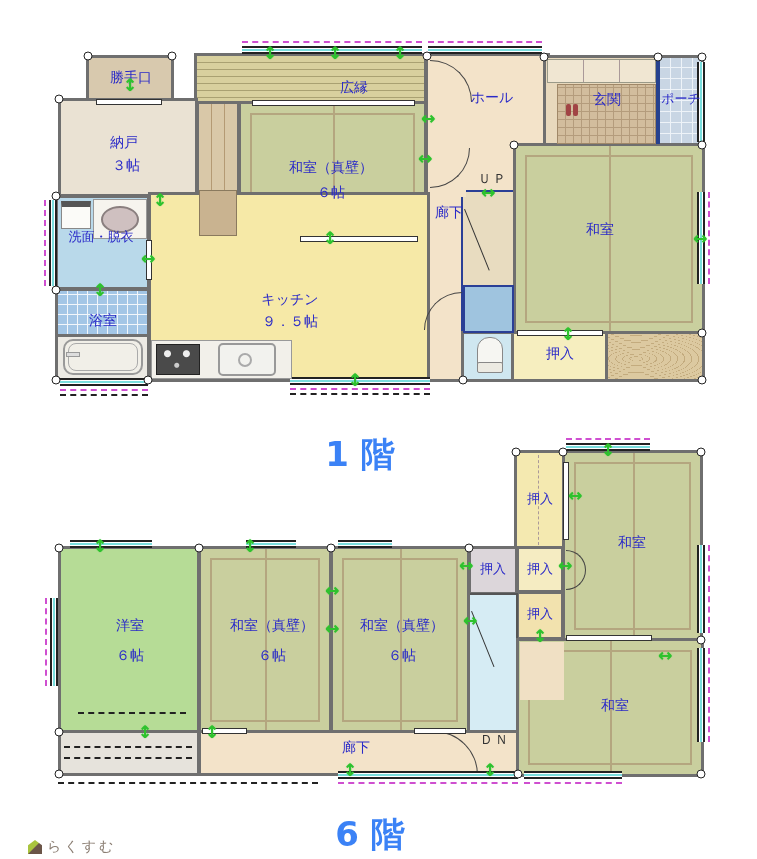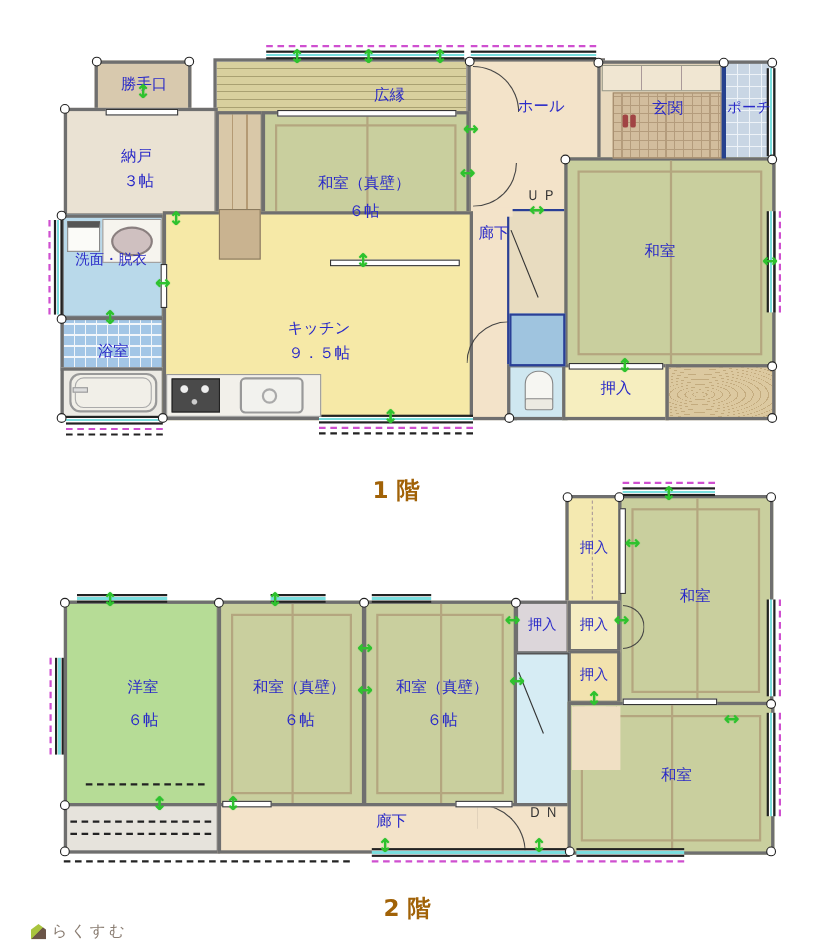--- a/index.html
+++ b/index.html
@@ -7,21 +7,21 @@
           font-family:"DejaVu Sans",sans-serif;}
   
   .r{position:absolute;box-sizing:border-box;border:3px solid #6f6f6f;z-index:1;}
   .tatami{background:#c9cf9e;}
   .tatami::before{content:"";position:absolute;inset:9px;border:2px solid #b4a67f;}
   .tatami::after{content:"";position:absolute;top:0;bottom:0;left:50%;width:2px;background:#b4a67f;}
   
   .lbl{position:absolute;z-index:6;color:#2a2ac8;font-size:14px;line-height:1.1;
        white-space:nowrap;transform:translateX(-50%);text-align:right;}
   .blk{color:#333;font-family:"DejaVu Serif",serif;letter-spacing:2px;font-size:13px;}
-  .ftitle{position:absolute;z-index:6;color:#a16207;font-size:21px;font-weight:bold;transform:translateX(-50%);}
+  .ftitle{position:absolute;z-index:6;color:#3b82f6;font-size:34px;font-weight:bold;transform:translateX(-50%);}
   
   .win-h{position:absolute;z-index:4;height:8px;box-sizing:border-box;border-top:2px solid #222;border-bottom:2px solid #222;
          background:linear-gradient(180deg,#fff 0 1px,#7adede 1px 3px,#fff 3px 8px);}
   .win-v{position:absolute;z-index:4;width:8px;box-sizing:border-box;border-left:2px solid #222;border-right:2px solid #222;
          background:linear-gradient(90deg,#fff 0 1px,#7adede 1px 3px,#fff 3px 8px);}
   .sl-h{position:absolute;z-index:4;height:6px;background:#fff;border:1px solid #333;box-sizing:border-box;}
   .sl-v{position:absolute;z-index:4;width:6px;background:#fff;border:1px solid #333;box-sizing:border-box;}
   .dm-h{position:absolute;z-index:3;height:0;border-top:2px dashed #cf4fd0;}
   .dm-v{position:absolute;z-index:3;width:0;border-left:2px dashed #cf4fd0;}
   .db-h{position:absolute;z-index:3;height:0;border-top:2px dashed #222;}
@@ -266,20 +266,20 @@
   <div class="jt" style="left:59px;top:548px;"></div>
   <div class="jt" style="left:199px;top:548px;"></div>
   <div class="jt" style="left:331px;top:548px;"></div>
   <div class="jt" style="left:469px;top:548px;"></div>
   <div class="jt" style="left:701px;top:640px;"></div>
   <div class="jt" style="left:59px;top:732px;"></div>
   <div class="jt" style="left:59px;top:774px;"></div>
   <div class="jt" style="left:518px;top:774px;"></div>
   <div class="jt" style="left:701px;top:774px;"></div>
 
-  <div class="ftitle" style="left:370px;top:812px;">2 階</div>
+  <div class="ftitle" style="left:370px;top:812px;">6 階</div>
 
   <div class="wm" style="left:28px;top:838px;">
     <span class="wm-house"></span>
     <span class="wm-text">らくすむ</span>
   </div>
 
 </div>
 
 </body></html>

